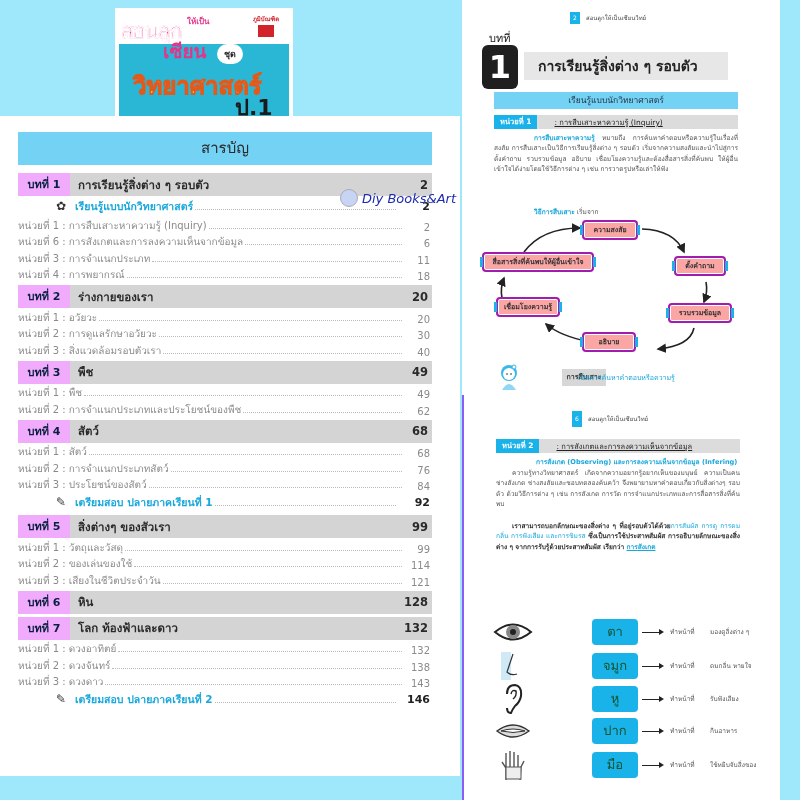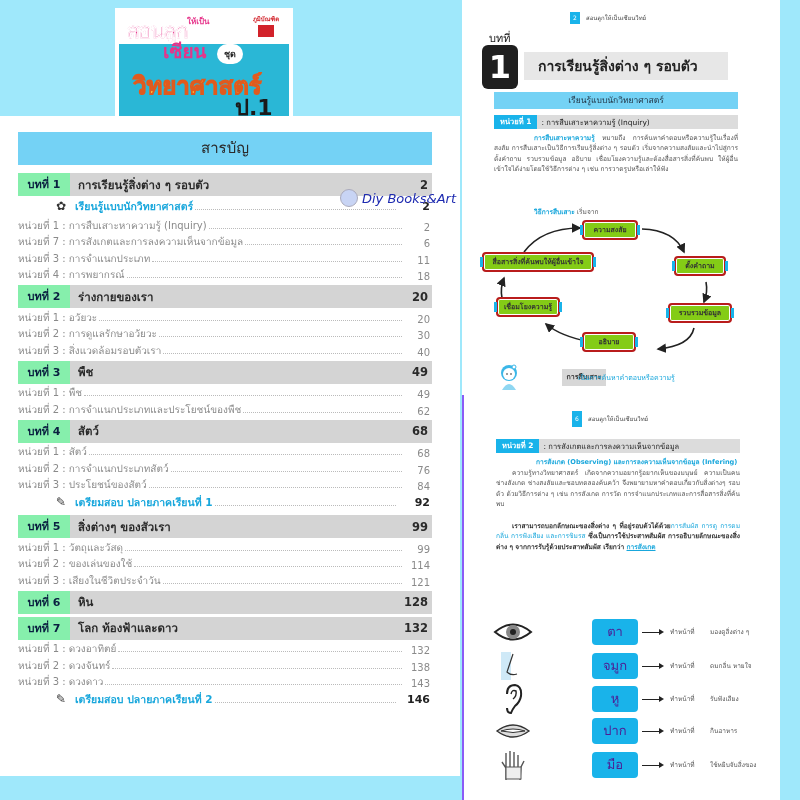--- a/index.html
+++ b/index.html
@@ -2,36 +2,36 @@
 <html><head>
 <meta charset="utf-8">
 <style>
   * { box-sizing: border-box; margin: 0; padding: 0; }
   html, body { width: 800px; height: 800px; overflow: hidden; }
   body { background: #9fe8fb; font-family: "DejaVu Sans", "Liberation Sans", sans-serif; position: relative; }
 
   
   .cover { position: absolute; left: 115px; top: 8px; width: 178px; height: 108px; background: #fff; }
   .cover-inner { position: absolute; left: 4px; top: 36px; right: 4px; bottom: 0; background: #2ab7d6; }
-  .cover-brand1 { position: absolute; left: 12px; top: 6px; font-size: 21px; font-weight: bold; color: #e6338a; letter-spacing: -1px; -webkit-text-stroke: 0.5px #fff; }
+  .cover-brand1 { position: absolute; left: 6px; top: 6px; font-size: 21px; font-weight: bold; color: #e6338a; letter-spacing: -1px; -webkit-text-stroke: 0.5px #fff; }
   .cover-brand2 { position: absolute; left: 48px; top: 28px; font-size: 19px; font-weight: bold; color: #e6338a; }
   .cover-brand-small { position: absolute; left: 72px; top: 7px; font-size: 8px; color: #e6338a; font-weight: bold; }
   .cover-set { position: absolute; left: 102px; top: 36px; width: 26px; height: 20px; background: #fff; border-radius: 10px; font-size: 9px; font-weight: bold; text-align: center; line-height: 20px; color: #222; }
   .cover-logo { position: absolute; right: 10px; top: 6px; width: 34px; height: 26px; }
   .cover-logo .lt { font-size: 6px; color: #d2222a; text-align: center; font-weight: bold; }
   .cover-logo .lb { margin: 1px auto 0; width: 16px; height: 12px; background: #d2222a; }
   .cover-subject { position: absolute; left: 18px; top: 58px; font-size: 24px; font-weight: bold; color: #ffd23f; -webkit-text-stroke: 1px #e05a1e; letter-spacing: 0px; }
   .cover-grade { position: absolute; left: 120px; top: 82px; font-size: 22px; font-weight: bold; color: #1a1a1a; }
 
   
   .toc-card { position: absolute; left: 0; top: 116px; width: 460px; height: 660px; background: #fff; }
   .toc-title { position: absolute; left: 18px; top: 132px; width: 414px; height: 33px; background: #74d2f5; text-align: center; font-size: 15px; line-height: 33px; color: #2a2a2a; }
   .toc-body { position: absolute; left: 18px; top: 170px; width: 414px; }
   .chap { height: 23px; background: #d4d4d4; display: flex; align-items: center; margin-top: 3px; }
-  .chap .num { width: 52px; height: 100%; background: #86efac; color: #0a2040; font-size: 11px; font-weight: bold; line-height: 23px; text-align: center; }
+  .chap .num { width: 52px; height: 100%; background: #f0abfc; color: #0a2040; font-size: 11px; font-weight: bold; line-height: 23px; text-align: center; }
   .chap .name { flex: 1; padding-left: 8px; font-size: 11.5px; font-weight: bold; color: #2a2a2a; }
   .chap .pg { padding-right: 4px; font-size: 11.5px; font-weight: bold; color: #2a2a2a; }
   .unit { height: 16.5px; display: flex; align-items: flex-end; font-size: 10px; color: #8a8a8a; }
   .unit .lbl { white-space: nowrap; }
   .unit .dots { flex: 1; border-bottom: 1px dotted #bbb; margin: 0 6px 4px 2px; }
   .unit .pg { width: 24px; text-align: right; padding-right: 2px; }
   .special { height: 20px; display: flex; align-items: center; font-size: 10.5px; color: #19a7dc; font-weight: bold; padding-left: 38px; }
   .special .ico { width: 16px; font-size: 12px; color: #333; margin-right: 3px; }
   .special .dots { flex: 1; border-bottom: 1px dotted #bbb; margin: 6px 6px 0 2px; }
   .special .pg { width: 30px; text-align: right; padding-right: 2px; color: #222; font-size: 11px; }
@@ -45,40 +45,40 @@
   .hdr { position: absolute; display: flex; align-items: center; }
   .hdr .pnum { width: 10px; height: 12px; background: #19b3ea; color: #fff; font-size: 6px; text-align: center; line-height: 12px; }
   .hdr .ptxt { font-size: 6px; color: #444; margin-left: 6px; }
 
   .chap-label { position: absolute; left: 27px; top: 29px; font-size: 11px; color: #222; }
   .chap-big { position: absolute; left: 20px; top: 45px; width: 36px; height: 44px; background: #1f1f1f; border-radius: 6px; color: #fff; font-size: 32px; font-weight: bold; text-align: center; line-height: 44px; }
   .chap-banner { position: absolute; left: 62px; top: 52px; width: 204px; height: 28px; background: #e7e7e7; font-size: 14px; font-weight: bold; color: #222; line-height: 28px; padding-left: 14px; }
   .sec-bar { position: absolute; left: 32px; top: 92px; width: 244px; height: 17px; background: #74d2f5; font-size: 8.5px; text-align: center; line-height: 17px; color: #1e2e3e; }
   .unit-bar { position: absolute; left: 32px; height: 14px; width: 244px; background: #dcdcdc; display: flex; align-items: center; font-size: 7.5px; color: #222; }
   .unit-bar .u { background: #19b3ea; color: #fff; font-weight: bold; padding: 0 6px; height: 100%; line-height: 14px; font-size: 7.5px; }
-  .unit-bar .t { padding-left: 4px; }
+  .unit-bar .t { padding-left: 17px; text-decoration: underline; }
   .para { position: absolute; left: 32px; width: 244px; font-size: 6.6px; line-height: 10.3px; color: #555; text-align: justify; }
   .para .hl { color: #19a7dc; font-weight: bold; margin-left: 24px; }
   .para .link { color: #19a7dc; }
   .para .ul { color: #19a7dc; text-decoration: underline; font-weight: bold; }
   .para .strong { color: #333; font-weight: bold; }
 
   .cycle { position: absolute; left: 0; top: 0; width: 318px; height: 395px; pointer-events: none; }
-  .node { position: absolute; background: #84cc16; border: 2px solid #b91c1c; border-radius: 4px; font-size: 7px; font-weight: bold; color: #333; text-align: center; height: 20px; line-height: 16px; box-shadow: inset 0 0 0 1px #fff; pointer-events: auto; }
+  .node { position: absolute; background: #fca5a5; border: 2px solid #a21caf; border-radius: 4px; font-size: 7px; font-weight: bold; color: #333; text-align: center; height: 20px; line-height: 16px; box-shadow: inset 0 0 0 1px #fff; pointer-events: auto; }
   .node::before, .node::after { content: ""; position: absolute; top: 3px; width: 3px; height: 10px; background: #19b3ea; }
   .node::before { left: -4px; }
   .node::after { right: -4px; }
 
   .girl { position: absolute; left: 36px; top: 364px; width: 22px; height: 26px; }
   .tip-tag { position: absolute; left: 64px; top: 369px; width: 44px; height: 17px; background: #d7d7d7; font-size: 7px; font-weight: bold; color: #333; text-align: center; line-height: 17px; margin-left: 36px; }
   .tip-text { position: absolute; left: 116px; top: 372px; font-size: 7px; color: #19a7dc; }
 
   .sense-row { position: absolute; left: 26px; height: 30px; display: flex; align-items: center; }
   .sense-ico { width: 46px; height: 30px; display: flex; align-items: center; justify-content: center; }
-  .sense-badge { margin-left: 56px; width: 46px; height: 26px; background: #19b3ea; border-radius: 4px; color: #4c1d95; font-size: 13px; text-align: center; line-height: 26px; }
+  .sense-badge { margin-left: 56px; width: 46px; height: 26px; background: #19b3ea; border-radius: 4px; color: #14532d; font-size: 13px; text-align: center; line-height: 26px; }
   .sense-arrow { width: 20px; height: 1px; background: #222; margin: 0 4px; position: relative; }
   .sense-arrow::after { content: ""; position: absolute; right: -2px; top: -3px; border-left: 5px solid #222; border-top: 3.5px solid transparent; border-bottom: 3.5px solid transparent; }
   .sense-fn { font-size: 6.5px; color: #555; margin-left: 4px; width: 40px; }
   .sense-desc { font-size: 6.5px; color: #555; }
 </style>
 </head>
 <body>
 
 <div class="cover">
   <div class="cover-brand1">สอนลูก</div>
@@ -107,21 +107,21 @@
       <span class="lbl">เรียนรู้แบบนักวิทยาศาสตร์</span>
       <span class="dots"></span>
       <span class="pg">2</span>
     </div>
     <div class="unit">
       <span class="lbl">หน่วยที่ 1 : การสืบเสาะหาความรู้ (Inquiry)</span>
       <span class="dots"></span>
       <span class="pg">2</span>
     </div>
     <div class="unit">
-      <span class="lbl">หน่วยที่ 7 : การสังเกตและการลงความเห็นจากข้อมูล</span>
+      <span class="lbl">หน่วยที่ 6 : การสังเกตและการลงความเห็นจากข้อมูล</span>
       <span class="dots"></span>
       <span class="pg">6</span>
     </div>
     <div class="unit">
       <span class="lbl">หน่วยที่ 3 : การจำแนกประเภท</span>
       <span class="dots"></span>
       <span class="pg">11</span>
     </div>
     <div class="unit">
       <span class="lbl">หน่วยที่ 4 : การพยากรณ์</span>

